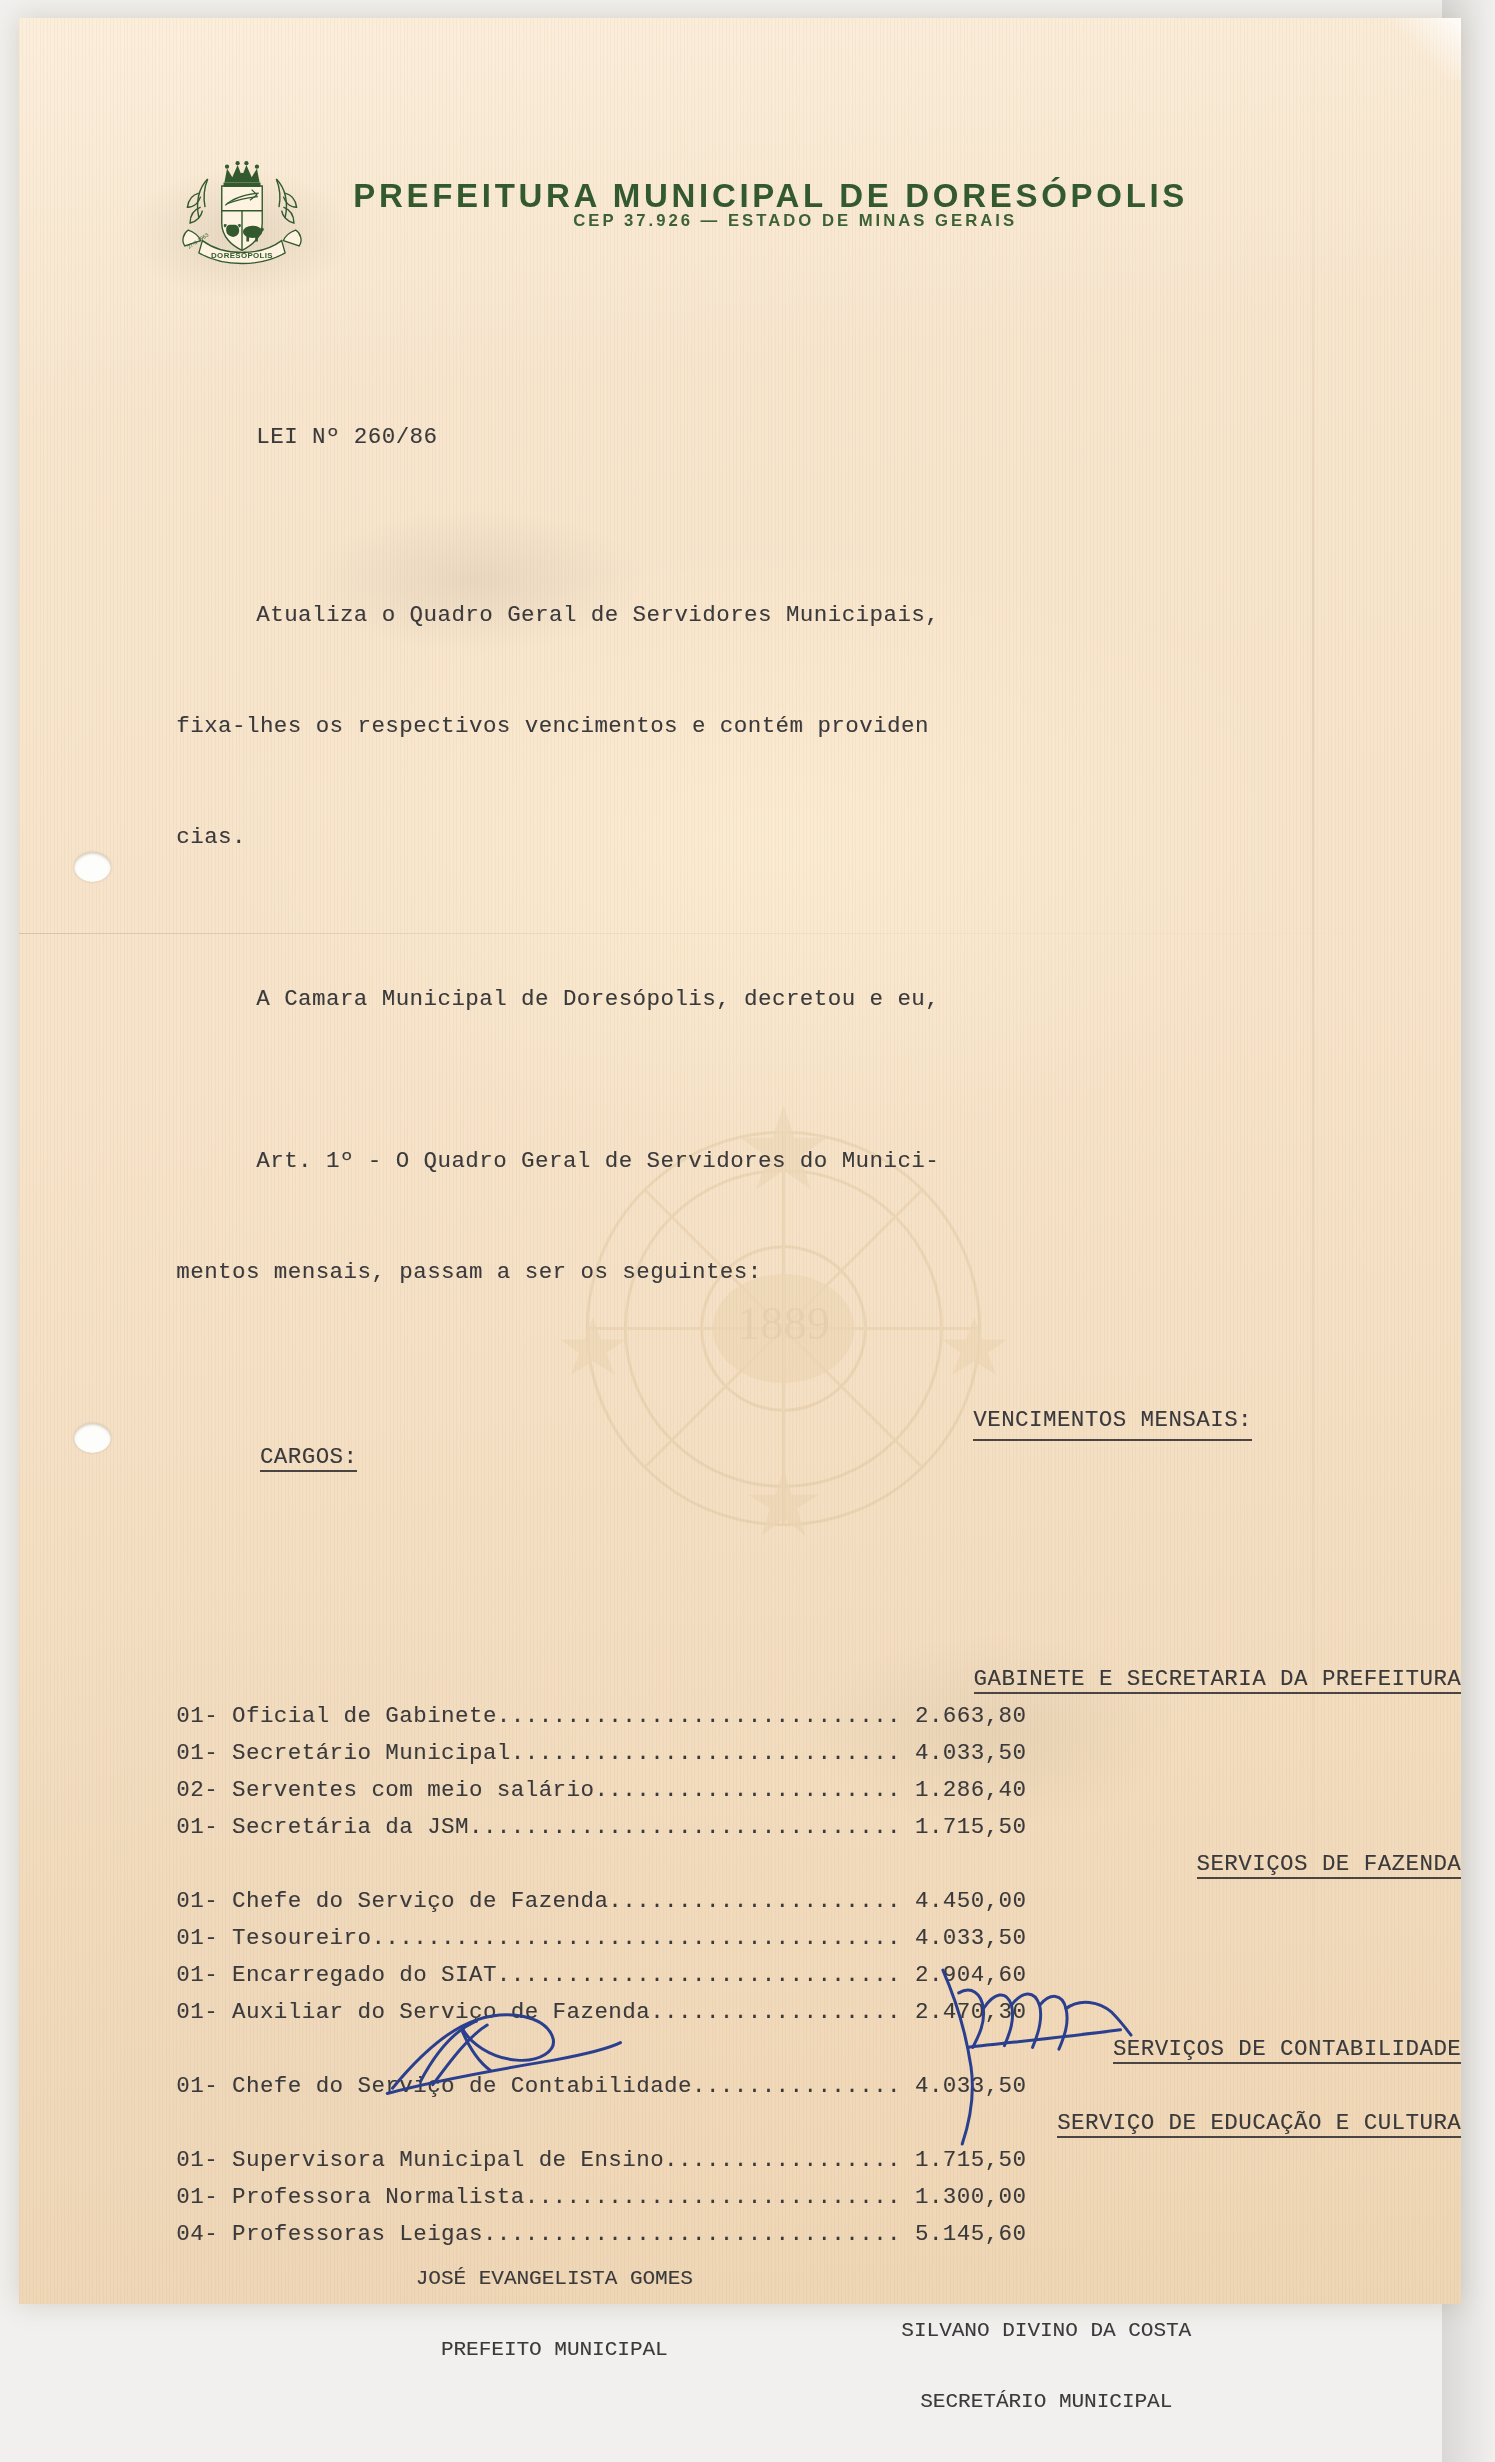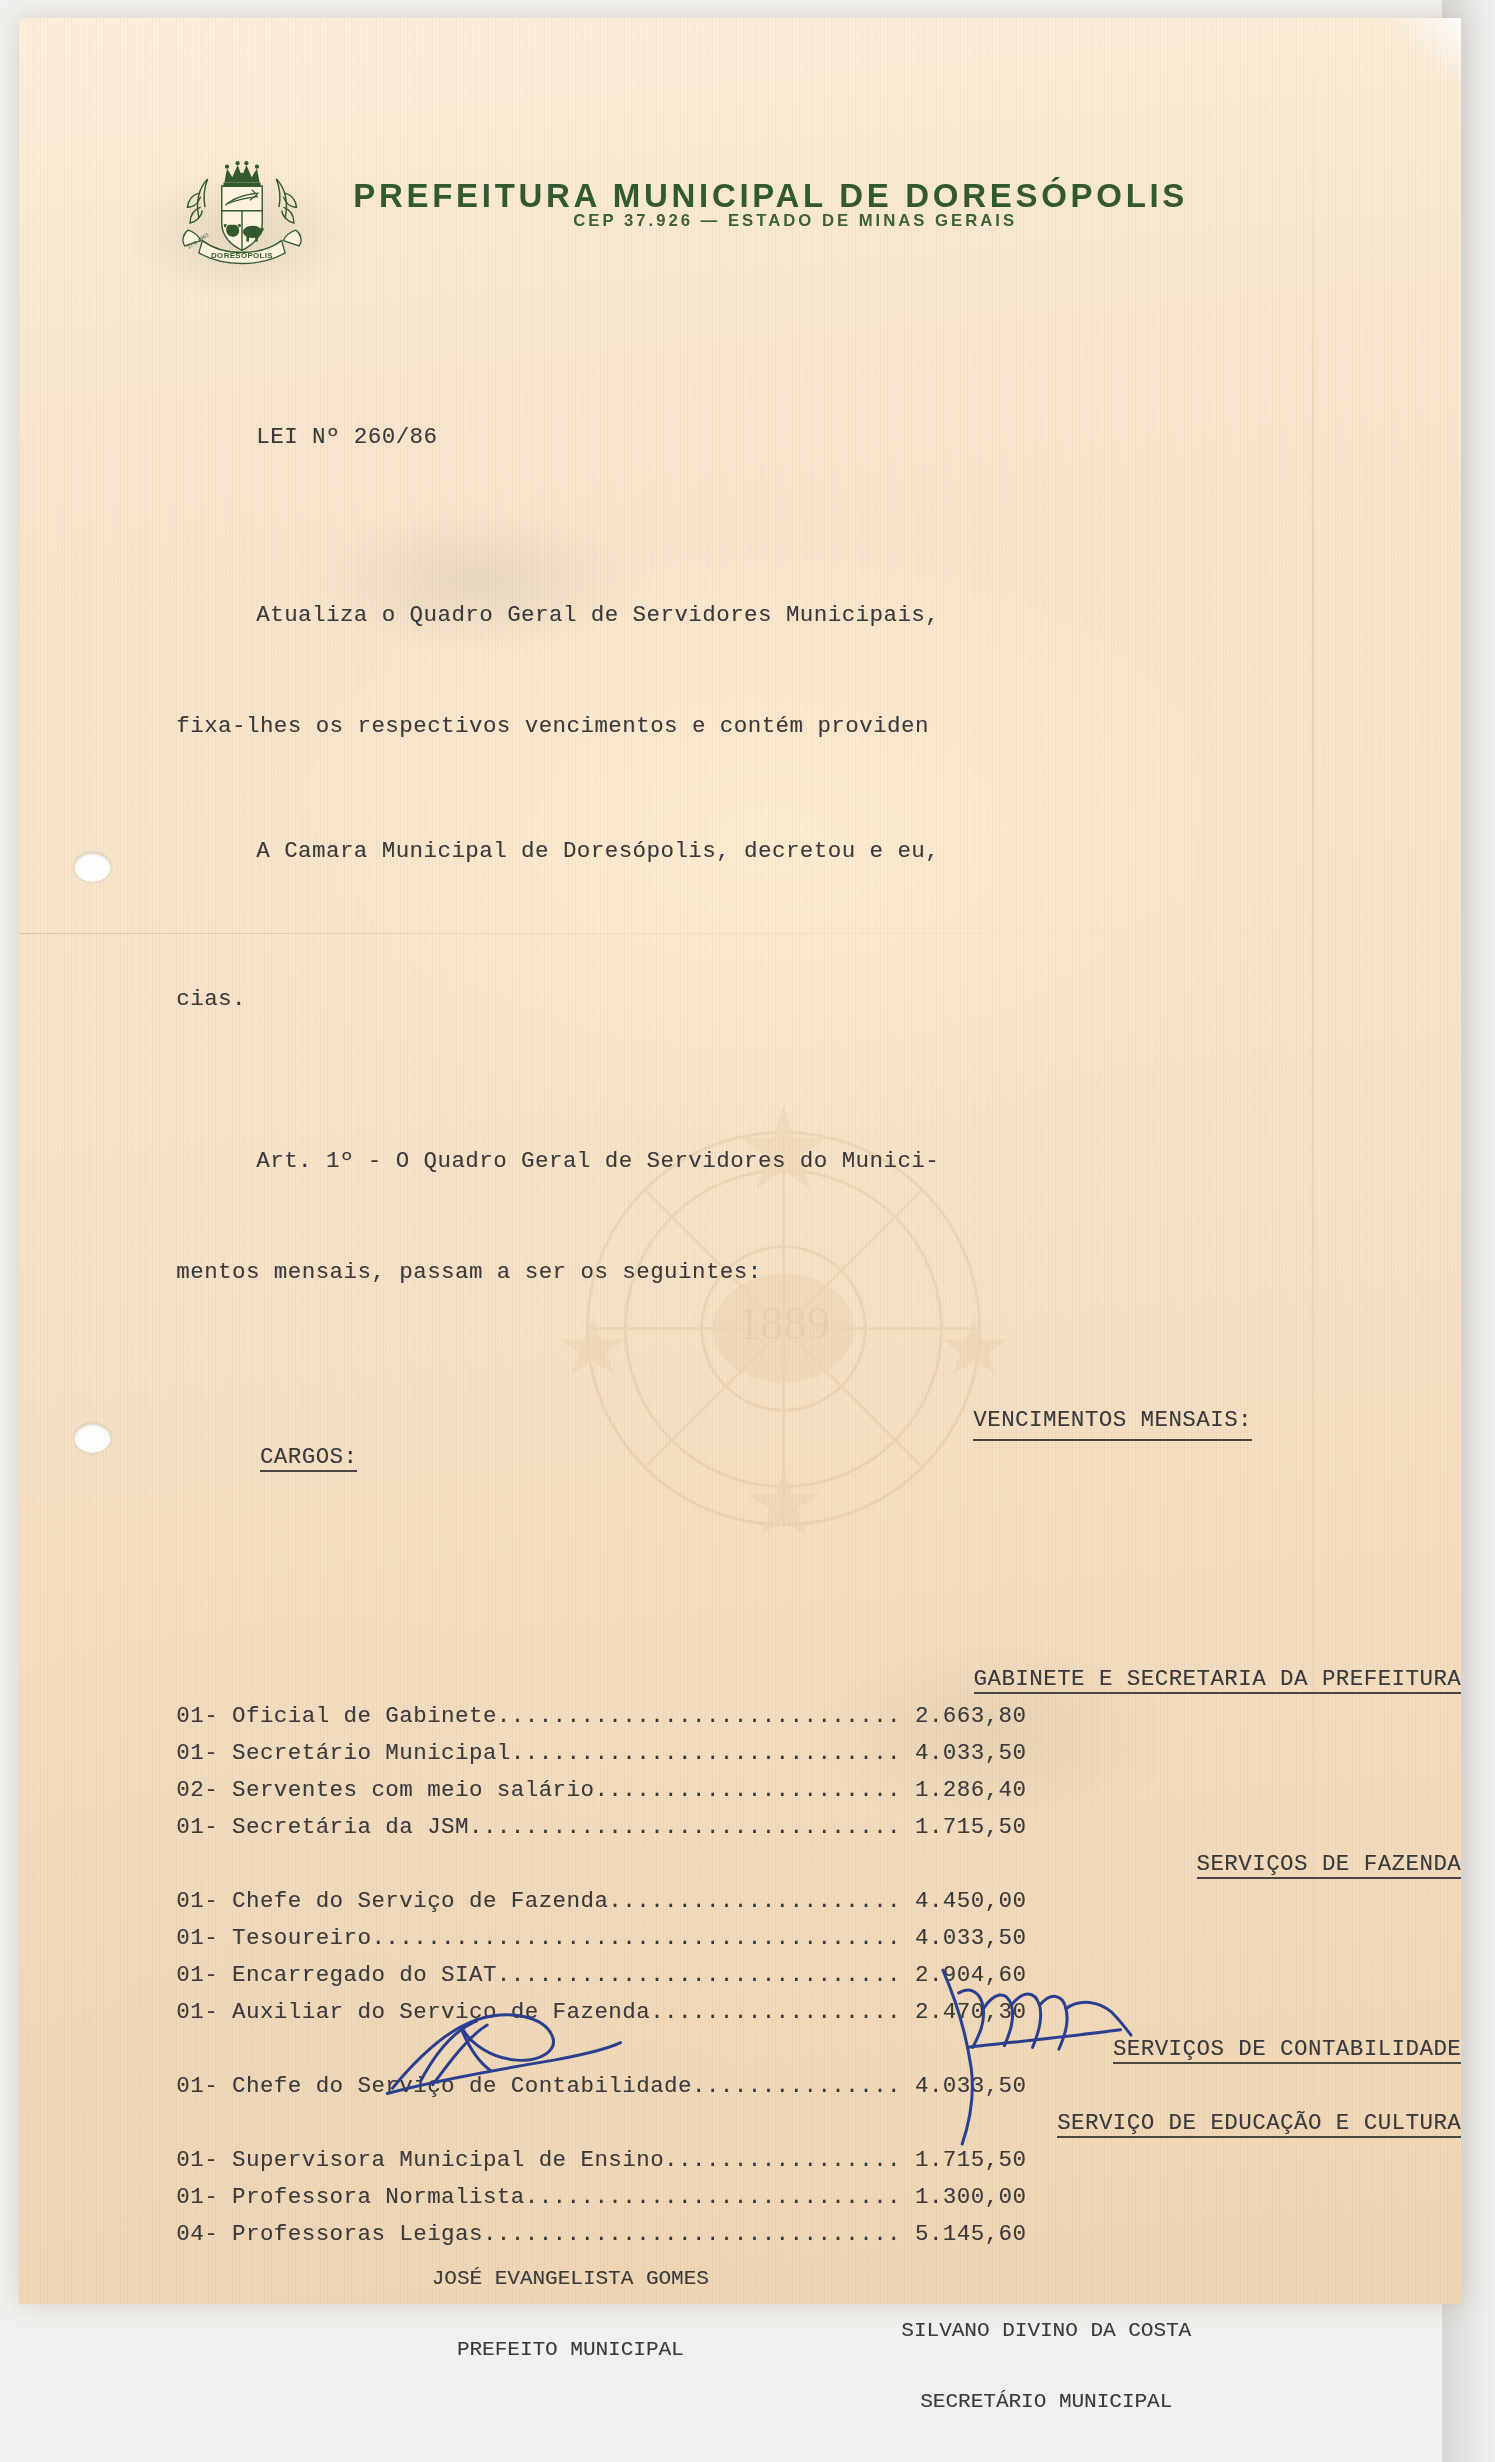--- a/index.html
+++ b/index.html
@@ -199,21 +199,21 @@
     position: absolute;
     left: 0; top: 2014px;
     width: 1442px;
     color: #3a3a3c;
     font-family: "Liberation Mono", "DejaVu Sans Mono", monospace;
     font-size: 21px;
     line-height: 26px;
     white-space: pre;
   }
   .sig-col { position: absolute; text-align: center; }
-  #sig-left  { left: 340px; width: 422px; }
+  #sig-left  { left: 324px; width: 422px; }
   #sig-right { left: 816px; width: 422px; }
   .sig-name { text-shadow: 0.4px 0.3px 0 rgba(70,60,55,0.28); }
   .sig-role { text-shadow: 0.4px 0.3px 0 rgba(70,60,55,0.28); margin-top: -7px; }
 
   .ink-scribble {
     position: absolute;
     pointer-events: none;
   }
   #scribble-left  { left: 352px; top: -35px; width: 299px; height: 114px; }
   #scribble-right { left: 871px; top: -69px; width: 264px; height: 189px; }
@@ -317,23 +317,23 @@
 
     <div id="masthead-subtitle">CEP 37.926 — ESTADO DE MINAS GERAIS</div>
   </header>
 
   <main id="typed-body">
 
     <div class="tline">LEI Nº 260/86</div>
 
     <div class="tline gap-above">Atualiza o Quadro Geral de Servidores Municipais,</div>
     <div class="tline flush"><span>fixa-lhes os respectivos vencimentos e contém providen</span></div>
+    <div class="tline flush">cias.</div>
+
     <div class="tline gap-small">A Camara Municipal de Doresópolis, decretou e eu,</div>
-
-    <div class="tline flush">cias.</div>
 
     <div class="tline gap-small">Art. 1º - O Quadro Geral de Servidores do Munici-</div>
     <div class="tline flush">mentos mensais, passam a ser os seguintes:</div>
 
     <div id="cargos-header" class="gap-small">
       <span class="u">CARGOS:</span>
       <span class="right u">VENCIMENTOS MENSAIS:</span>
     </div>
 
     <div id="table-sections"><div class="sect-head"><span class="u">GABINETE E SECRETARIA DA PREFEITURA</span></div><div class="row"><span class="lbl">01- </span><span class="lbl">Oficial de Gabinete</span><span class="dots">.............................</span><span class="amt"> 2.663,80</span></div><div class="row"><span class="lbl">01- </span><span class="lbl">Secretário Municipal</span><span class="dots">............................</span><span class="amt"> 4.033,50</span></div><div class="row"><span class="lbl">02- </span><span class="lbl">Serventes com meio salário</span><span class="dots">......................</span><span class="amt"> 1.286,40</span></div><div class="row"><span class="lbl">01- </span><span class="lbl">Secretária da JSM</span><span class="dots">...............................</span><span class="amt"> 1.715,50</span></div><div class="sect-head"><span class="u">SERVIÇOS DE FAZENDA</span></div><div class="row"><span class="lbl">01- </span><span class="lbl">Chefe do Serviço de Fazenda</span><span class="dots">.....................</span><span class="amt"> 4.450,00</span></div><div class="row"><span class="lbl">01- </span><span class="lbl">Tesoureiro</span><span class="dots">......................................</span><span class="amt"> 4.033,50</span></div><div class="row"><span class="lbl">01- </span><span class="lbl">Encarregado do SIAT</span><span class="dots">.............................</span><span class="amt"> 2.904,60</span></div><div class="row"><span class="lbl">01- </span><span class="lbl">Auxiliar do Serviço de Fazenda</span><span class="dots">..................</span><span class="amt"> 2.470,30</span></div><div class="sect-head"><span class="u">SERVIÇOS DE CONTABILIDADE</span></div><div class="row"><span class="lbl">01- </span><span class="lbl">Chefe do Serviço de Contabilidade</span><span class="dots">...............</span><span class="amt"> 4.033,50</span></div><div class="sect-head"><span class="u">SERVIÇO DE EDUCAÇÃO E CULTURA</span></div><div class="row"><span class="lbl">01- </span><span class="lbl">Supervisora Municipal de Ensino</span><span class="dots">.................</span><span class="amt"> 1.715,50</span></div><div class="row"><span class="lbl">01- </span><span class="lbl">Professora Normalista</span><span class="dots">...........................</span><span class="amt"> 1.300,00</span></div><div class="row"><span class="lbl">04- </span><span class="lbl">Professoras Leigas</span><span class="dots">..............................</span><span class="amt"> 5.145,60</span></div></div>

